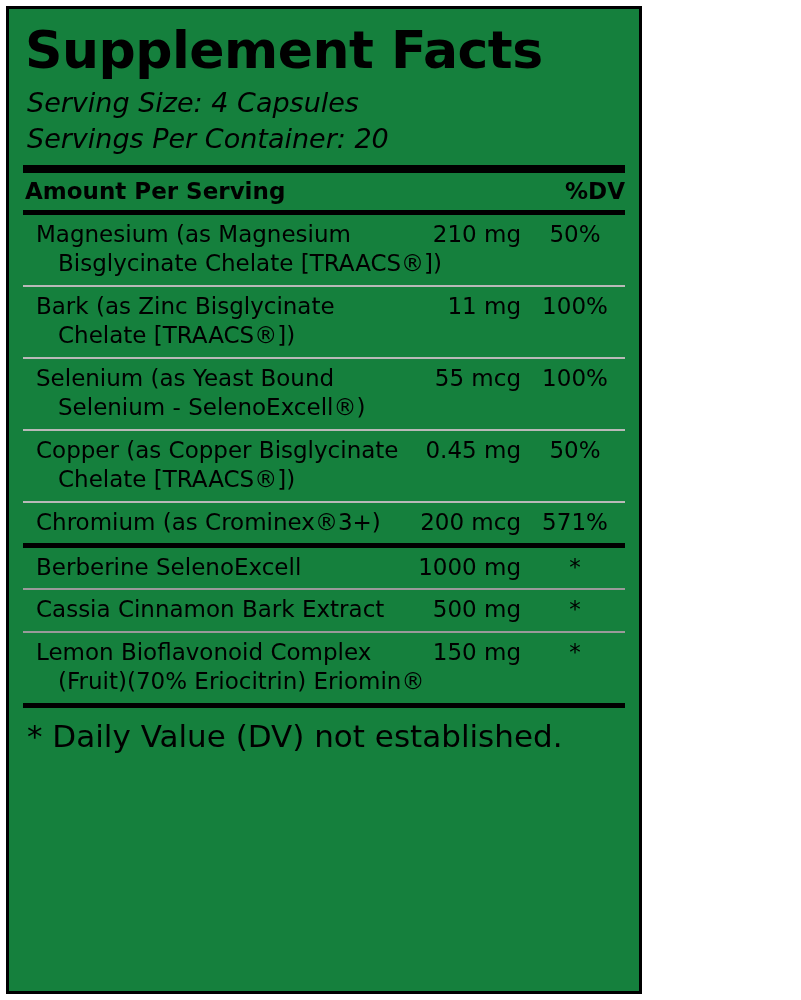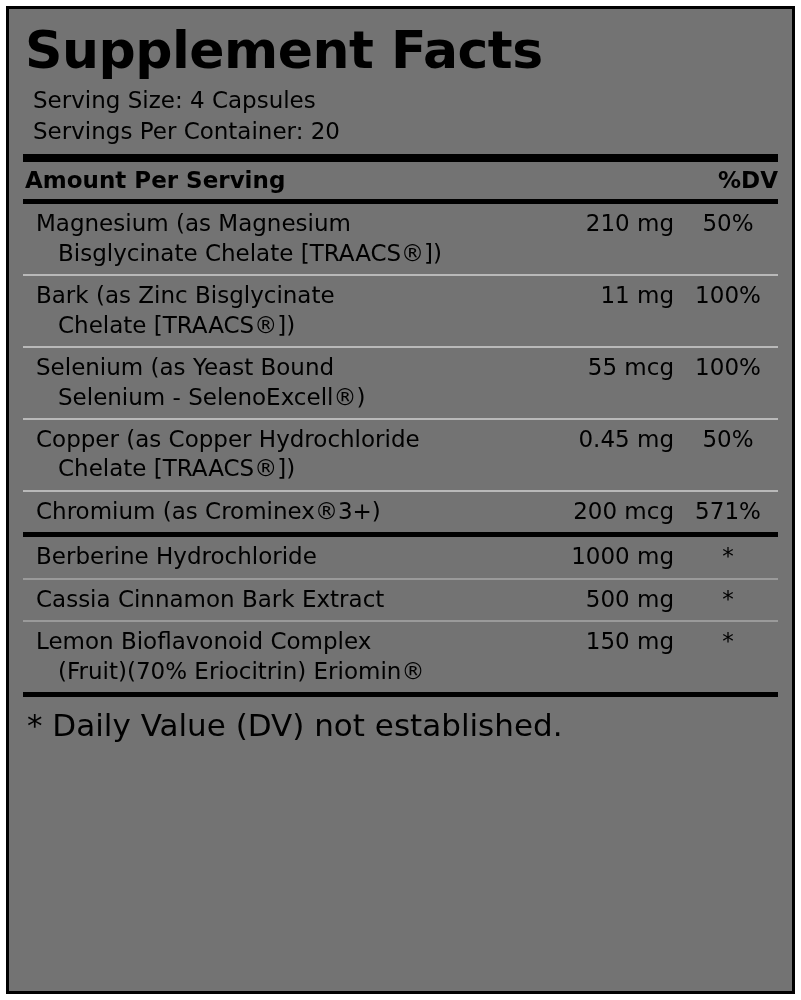--- a/index.html
+++ b/index.html
@@ -15,44 +15,45 @@
     position: relative;
     width: 801px;
     height: 1000px;
     box-sizing: border-box;
     background: #ffffff;
   }
   .frame {
     position: absolute;
     left: 6px;
     top: 6px;
-    width: 789px;
+    width: 636px;
     height: 988px;
     box-sizing: border-box;
     border: 3px solid #000000;
-    background: #737373;
+    background: #15803d;
   }
   .inner {
     position: absolute;
     left: 14px;
     top: 8px;
     right: 14px;
     bottom: 6px;
   }
   .title {
     font-size: 52px;
     font-weight: bold;
     letter-spacing: -0.5px;
     line-height: 1.12;
     margin: 4px 0 6px 2px;
   }
   .serving-line {
-    font-size: 23px;
+    font-size: 27px;
     line-height: 1.33;
-    margin-left: 10px;
+    margin-left: 4px;
+    font-style: italic;
   }
   .rule-thick {
     border-top: 8px solid #000000;
     margin-top: 8px;
   }
   .rule-med {
     border-top: 5px solid #000000;
   }
   .rule-thin {
     border-top: 2px solid #b9b9b9;
@@ -154,37 +155,37 @@
 
       <div class="nut-row">
         <span class="name-line1">Selenium (as Yeast Bound</span>
         <span class="name-line2">Selenium - SelenoExcell®)</span>
         <span class="amount">55 mcg</span>
         <span class="dv">100%</span>
       </div>
       <div class="rule-thin"></div>
 
       <div class="nut-row">
-        <span class="name-line1">Copper (as Copper Hydrochloride</span>
+        <span class="name-line1">Copper (as Copper Bisglycinate</span>
         <span class="name-line2">Chelate [TRAACS®])</span>
         <span class="amount">0.45 mg</span>
         <span class="dv">50%</span>
       </div>
       <div class="rule-thin"></div>
 
       <div class="nut-row single">
         <span class="name-line1">Chromium (as Crominex®3+)</span>
         <span class="amount">200 mcg</span>
         <span class="dv">571%</span>
       </div>
 
       <div class="rule-med"></div>
 
       <div class="nut-row">
-        <span class="name-line1">Berberine Hydrochloride</span>
+        <span class="name-line1">Berberine SelenoExcell</span>
         <span class="amount">1000 mg</span>
         <span class="dv">*</span>
       </div>
       <div class="rule-thin-dark"></div>
 
       <div class="nut-row">
         <span class="name-line1">Cassia Cinnamon Bark Extract</span>
         <span class="amount">500 mg</span>
         <span class="dv">*</span>
       </div>

